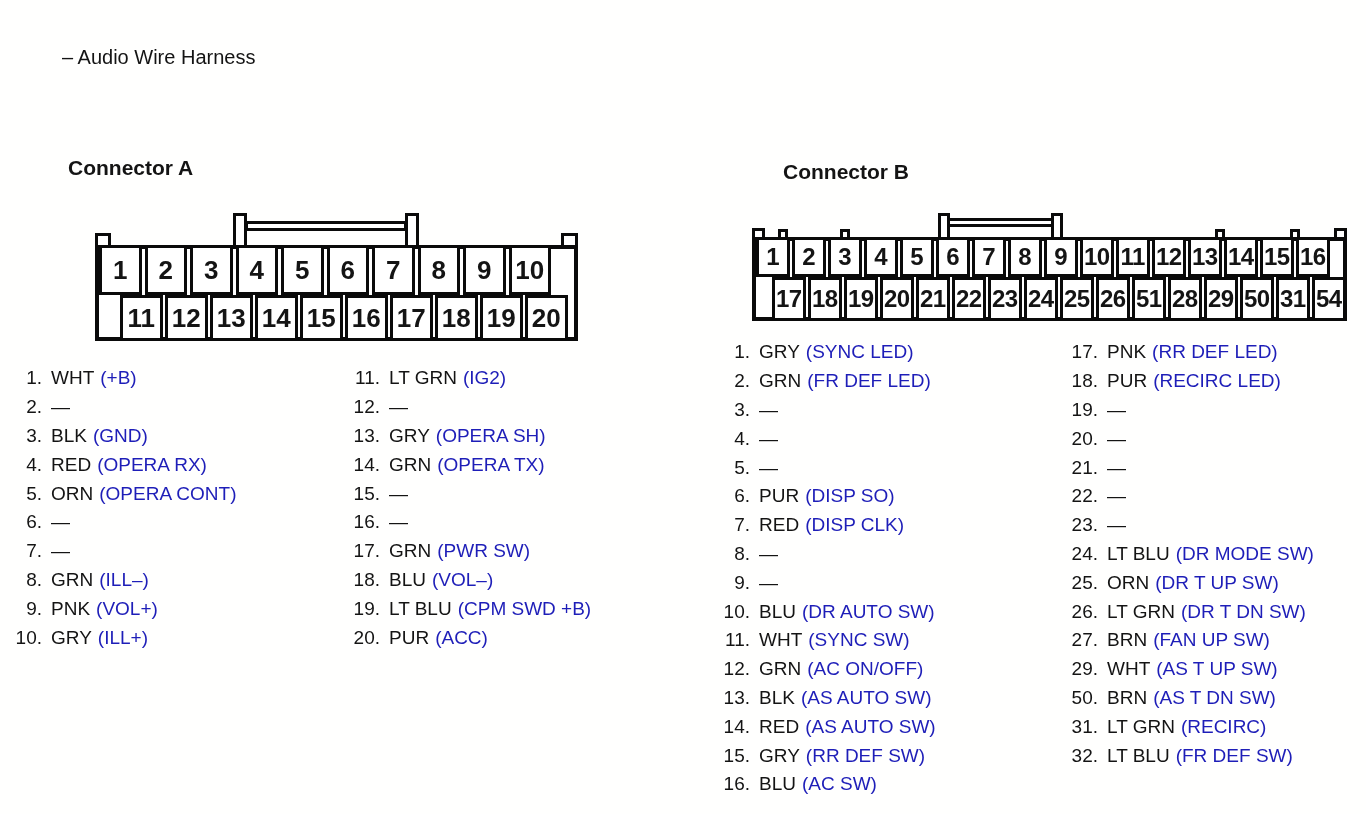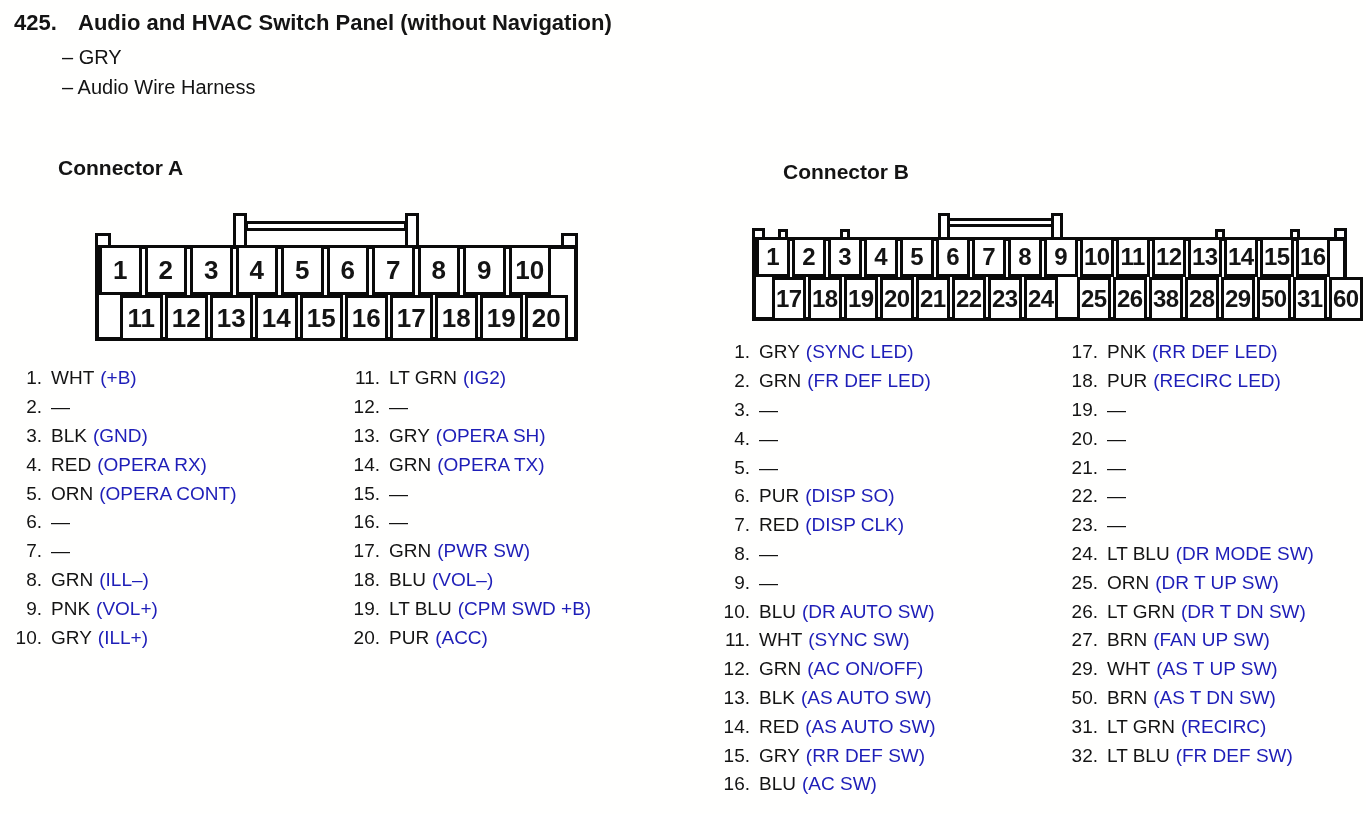--- a/index.html
+++ b/index.html
@@ -27,30 +27,26 @@
   .pin-list{position:absolute;}
   .pin-row{height:28.8px; display:flex; align-items:center; font-size:19px; white-space:nowrap;}
   .pin-num{width:34px; text-align:right; margin-right:9px; flex:none;}
   .pin-signal{color:var(--signal-blue,#1e1eb8); margin-left:6px;}
 </style>
 </head>
 <body>
 
 <div class="canvas">
 
-  <div class="title-row">
-    <span class="item-no">425.</span><span>Audio and HVAC Switch Panel (without Navigation)</span>
-  </div>
 
   <div class="details" id="details">
-      <div>– GRY</div>
       <div>– Audio Wire Harness</div>
     </div>
 
-  <div class="conn-heading" style="left:58px; top:156px;">Connector A</div>
+  <div class="conn-heading" style="left:68px; top:156px;">Connector A</div>
   <div class="conn-heading" style="left:783px; top:160px;">Connector B</div>
 
   <div class="connector" style="left:95px; top:211px; width:483px; height:130px;">
     <div class="bridge-bar" style="left:150px; top:10px; width:162px; height:10px;"></div>
     <div class="bridge-post no-bottom" style="left:138px; top:2px; width:14px; height:32px;"></div>
     <div class="bridge-post no-bottom" style="left:310px; top:2px; width:14px; height:32px;"></div>
     <div class="corner-tab no-bottom" style="left:0; top:22px; width:16px; height:12px;"></div>
     <div class="corner-tab no-bottom" style="right:0; top:22px; width:17px; height:12px;"></div>
     <div class="conn-body" style="top:34px;">
       <div class="pin-grid-row" id="connA-top" style="top:-4px; left:0; gap:3px;">
@@ -111,28 +107,28 @@
         </div>
       <div class="pin-grid-row" id="connB-bottom" style="top:36px; left:16px; gap:2.5px;">
           <div class="cell cell-b" style="height: 44px;">17</div>
           <div class="cell cell-b" style="height: 44px;">18</div>
           <div class="cell cell-b" style="height: 44px;">19</div>
           <div class="cell cell-b" style="height: 44px;">20</div>
           <div class="cell cell-b" style="height: 44px;">21</div>
           <div class="cell cell-b" style="height: 44px; text-align: center;">22</div>
           <div class="cell cell-b" style="height: 44px;">23</div>
           <div class="cell cell-b" style="height: 44px;">24</div>
-          <div class="cell cell-b" style="height: 44px; margin-left: 17px;">25</div>
+          <div class="cell cell-b" style="height: 44px;">25</div>
           <div class="cell cell-b" style="height: 44px;">26</div>
-          <div class="cell cell-b" style="height: 44px;">38</div>
+          <div class="cell cell-b" style="height: 44px;">51</div>
           <div class="cell cell-b" style="height: 44px;">28</div>
           <div class="cell cell-b" style="height: 44px;">29</div>
           <div class="cell cell-b" style="height: 44px;">50</div>
           <div class="cell cell-b" style="height: 44px;">31</div>
-          <div class="cell cell-b" style="height: 44px;">60</div>
+          <div class="cell cell-b" style="height: 44px;">54</div>
         </div>
     </div>
   </div>
 
   <div class="pin-list" id="listA1" style="left:8px;    top:364px;">
       <div class="pin-row">
         <span class="pin-num">1.</span>
         <span class="pin-wire">WHT</span>
         <span class="pin-signal">(+B)</span>
       </div>

